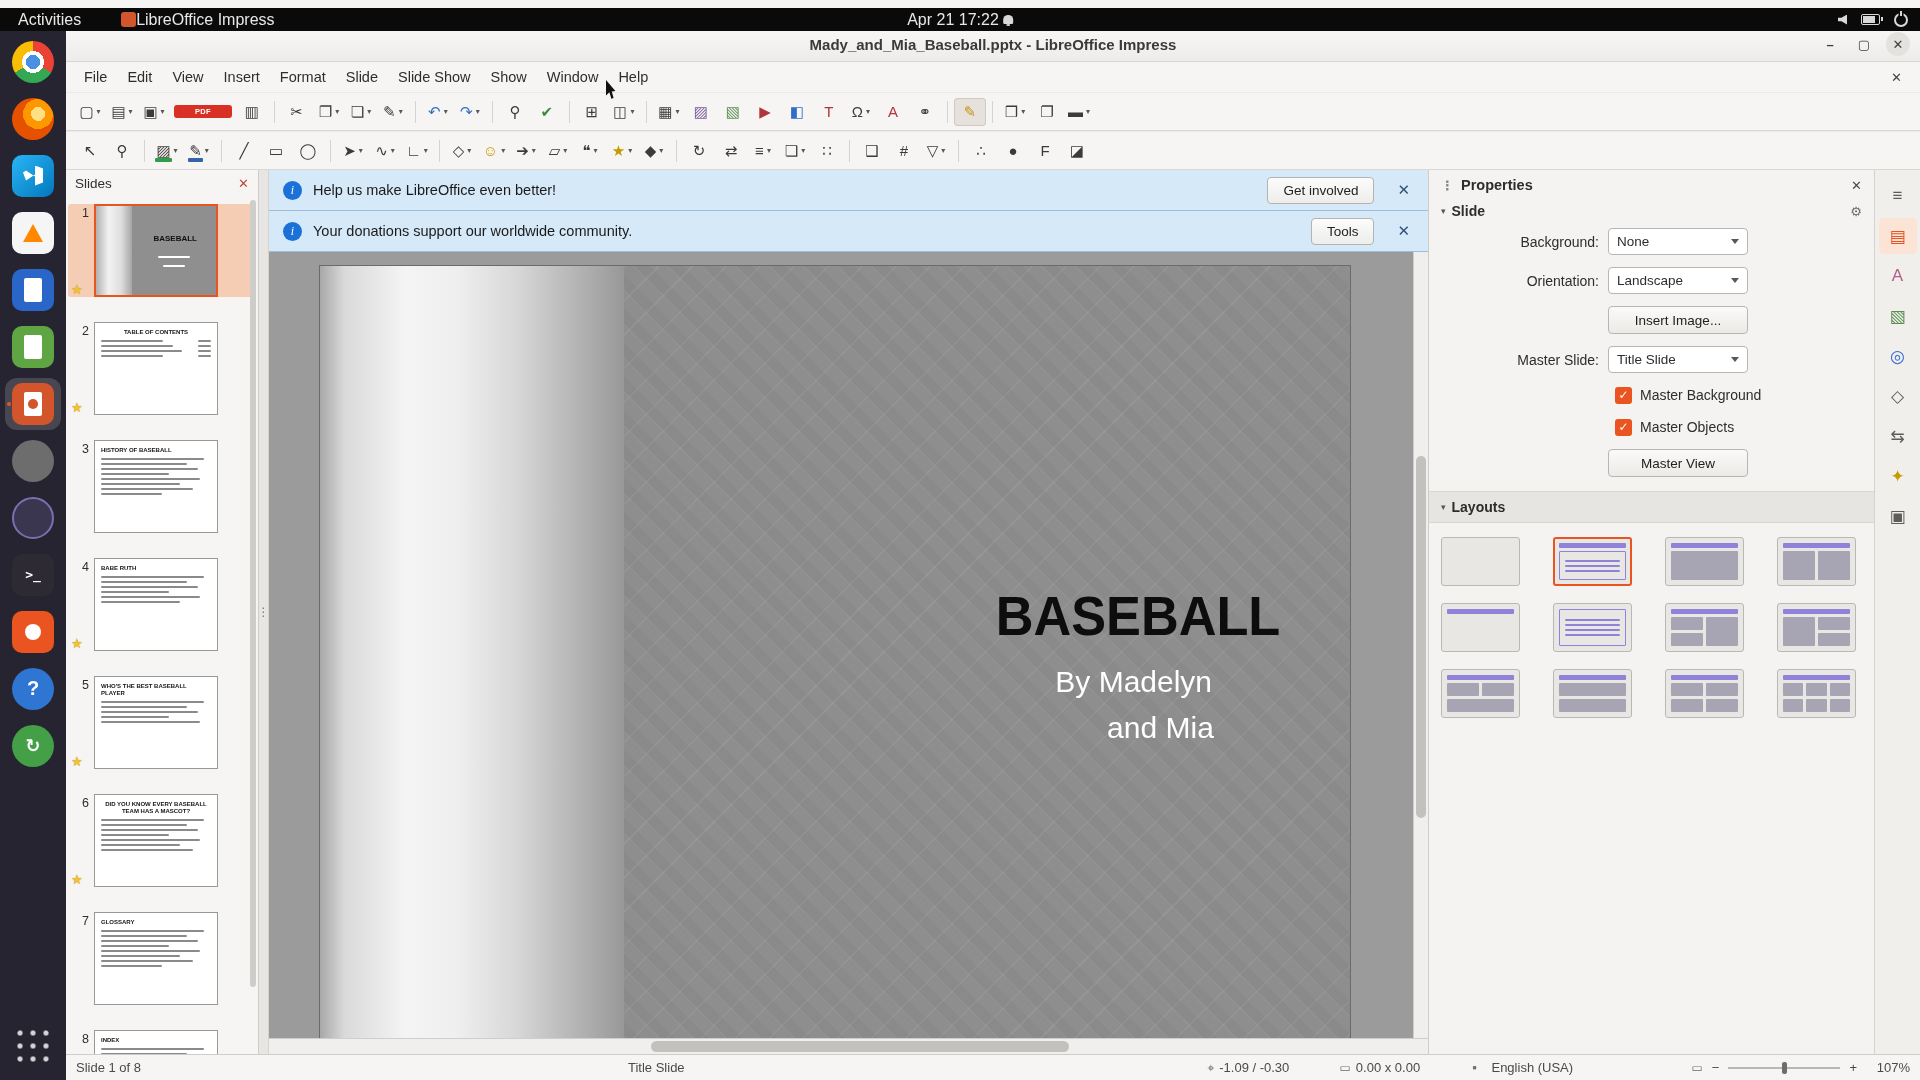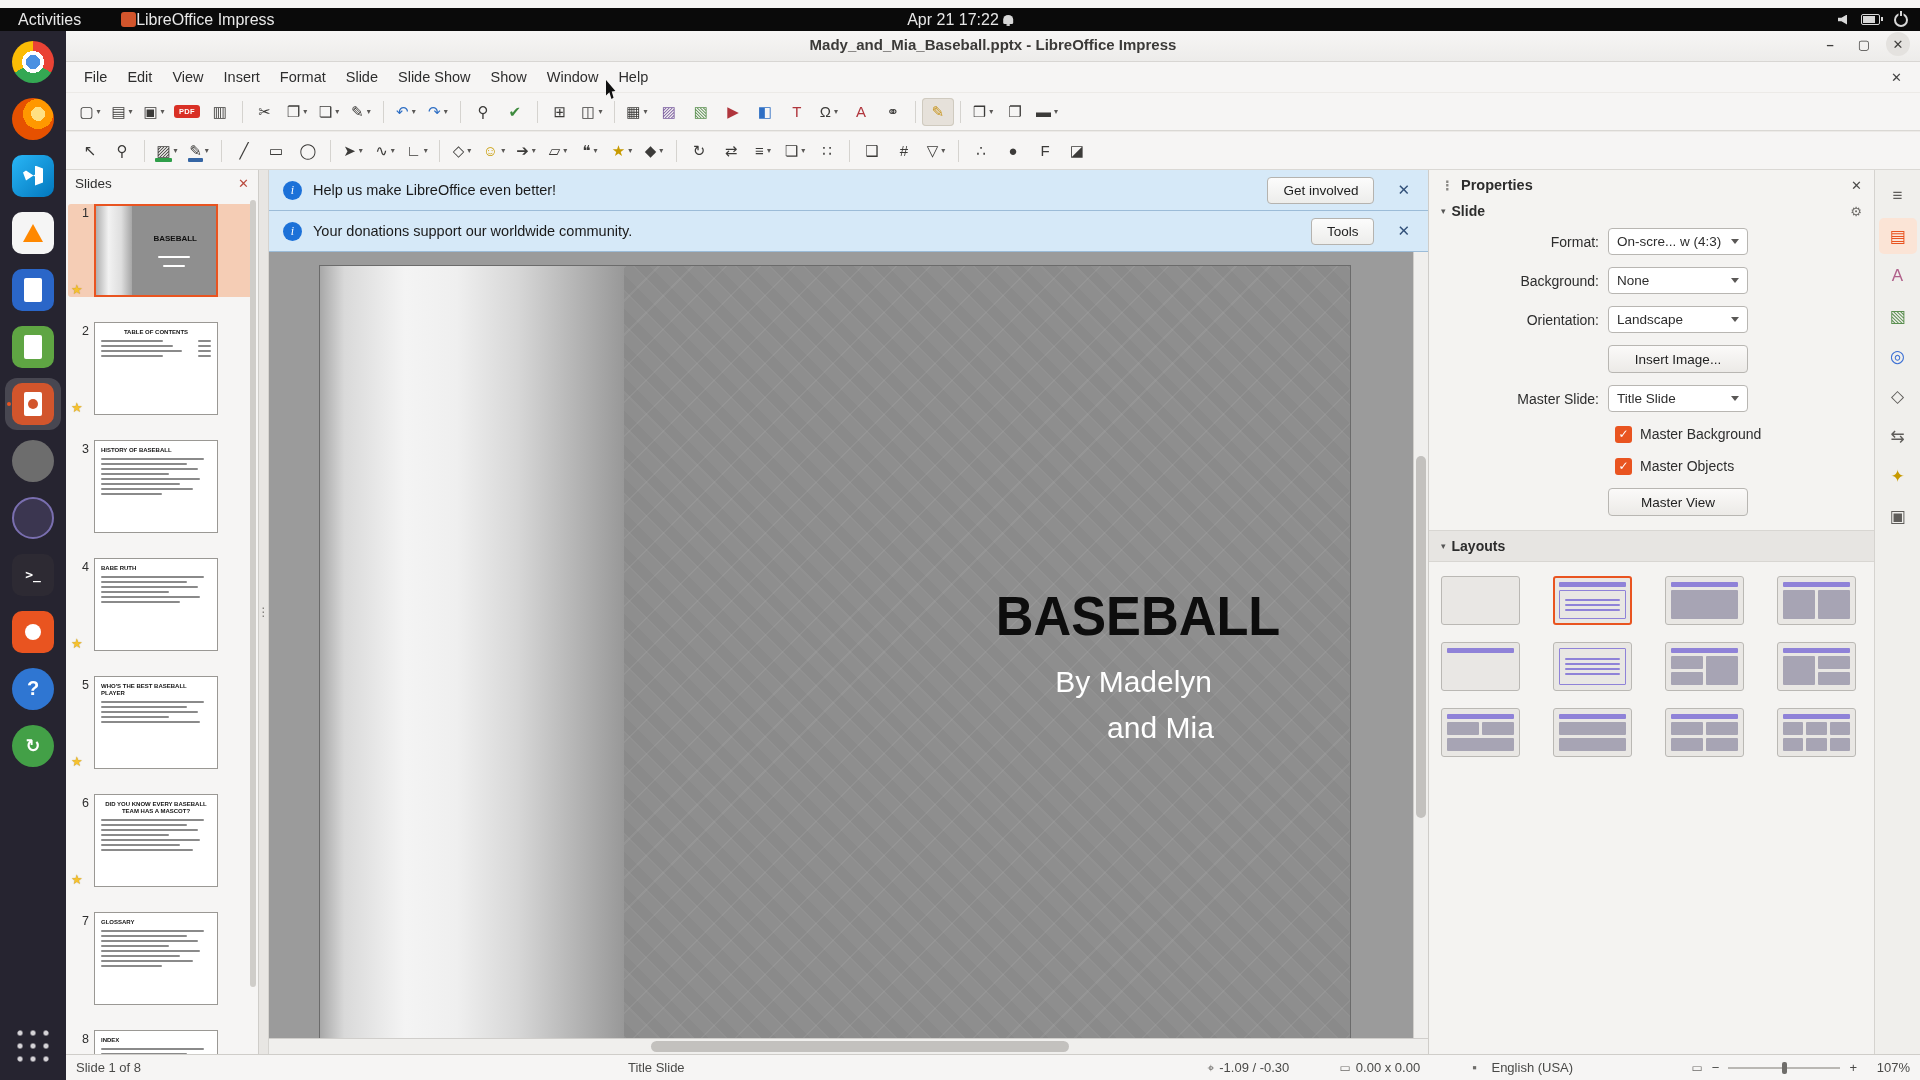--- a/index.html
+++ b/index.html
@@ -61,21 +61,21 @@
   .wbtn.close{background:#e4e2df;}
   .menubar{height:30px;flex:none;display:flex;align-items:center;padding:0 8px;font-size:14.5px;color:#2e2e2e;background:#f6f5f4;}
   .menu-item{padding:3px 10px;border-radius:4px;}
   .doc-close{margin-left:auto;padding:0 10px;color:#444;font-size:13px;}
   .toolbar{height:37px;flex:none;display:flex;align-items:center;padding:0 8px;background:#f6f5f4;border-top:1px solid #eceae7;border-bottom:1px solid #dad8d4;}
   .tb-btn{height:28px;min-width:24px;padding:0 4px;display:flex;align-items:center;justify-content:center;border-radius:4px;color:#3c3b39;}
   .tb-btn .g{font-size:15px;line-height:1;position:relative;}
   .tb-active{background:#e6e1da;box-shadow:inset 0 0 0 1px #cfcabf;}
   .caret{font-size:8px;margin-left:3px;color:#5a5856;}
   .tb-sep{width:1px;height:22px;background:#d5d3cf;margin:0 6px;flex:none;}
-  .ico-export-pdf{background:#d93025;color:#fff !important;font-size:7.5px !important;font-weight:bold;padding:3px 5px;border-radius:3px;letter-spacing:.3px;}
+  .ico-export-pdf{background:#d93025;color:#fff !important;font-size:7.5px !important;font-weight:bold;padding:3px 21px;border-radius:3px;letter-spacing:.3px;}
   .colorbar::after{content:"";position:absolute;left:-1px;right:-1px;bottom:-4px;height:4px;border-radius:1px;background:var(--bar,#3465a4);}
   
   .main-row{flex:1;display:flex;min-height:0;}
   .slides-panel{width:192px;flex:none;background:#f6f5f4;border-right:1px solid #cfcdc9;display:flex;flex-direction:column;position:relative;}
   .panel-header{height:26px;flex:none;display:flex;align-items:center;padding:0 9px;font-size:13.5px;color:#2f2f2f;}
   .panel-close{margin-left:auto;color:#b94a3e;font-size:13px;font-weight:bold;}
   .slides-list{flex:1;overflow:hidden;padding-top:8px;}
   .slide-item{display:flex;margin:0 4px 25px 2px;position:relative;}
   .slide-item.sel{background:#f5cdb5;border-radius:3px;}
   .gutter{width:26px;flex:none;font-size:12.5px;color:#2f2f2f;text-align:right;padding:2px 5px 0 0;box-sizing:border-box;}
@@ -656,27 +656,20 @@
           <span data-name="properties-title">Properties</span>
           <span class="deck-close" data-name="properties-close-icon">✕</span>
         </div>
 
         <div class="sec-header" data-name="slide-section-header">
           <span class="sec-chevron" data-name="chevron-down-icon">▾</span>
           <span data-name="slide-section-title">Slide</span>
           <span class="sec-gear" data-name="section-more-options-icon">⚙</span>
         </div>
 
-        <div class="prow" data-name="format-row">
-          <span class="plabel" data-name="format-label">Format:</span>
-          <div class="dd pcontrol" data-name="format-select">
-            <span class="dd-text" data-name="format-value">On-scre... w (4:3)</span>
-            <span class="dd-caret" data-name="chevron-down-icon"></span>
-          </div>
-        </div>
         <div class="prow" data-name="background-row">
           <span class="plabel" data-name="background-label">Background:</span>
           <div class="dd pcontrol" data-name="background-select">
             <span class="dd-text" data-name="background-value">None</span>
             <span class="dd-caret" data-name="chevron-down-icon"></span>
           </div>
         </div>
         <div class="prow" data-name="orientation-row">
           <span class="plabel" data-name="orientation-label">Orientation:</span>
           <div class="dd pcontrol" data-name="orientation-select">

